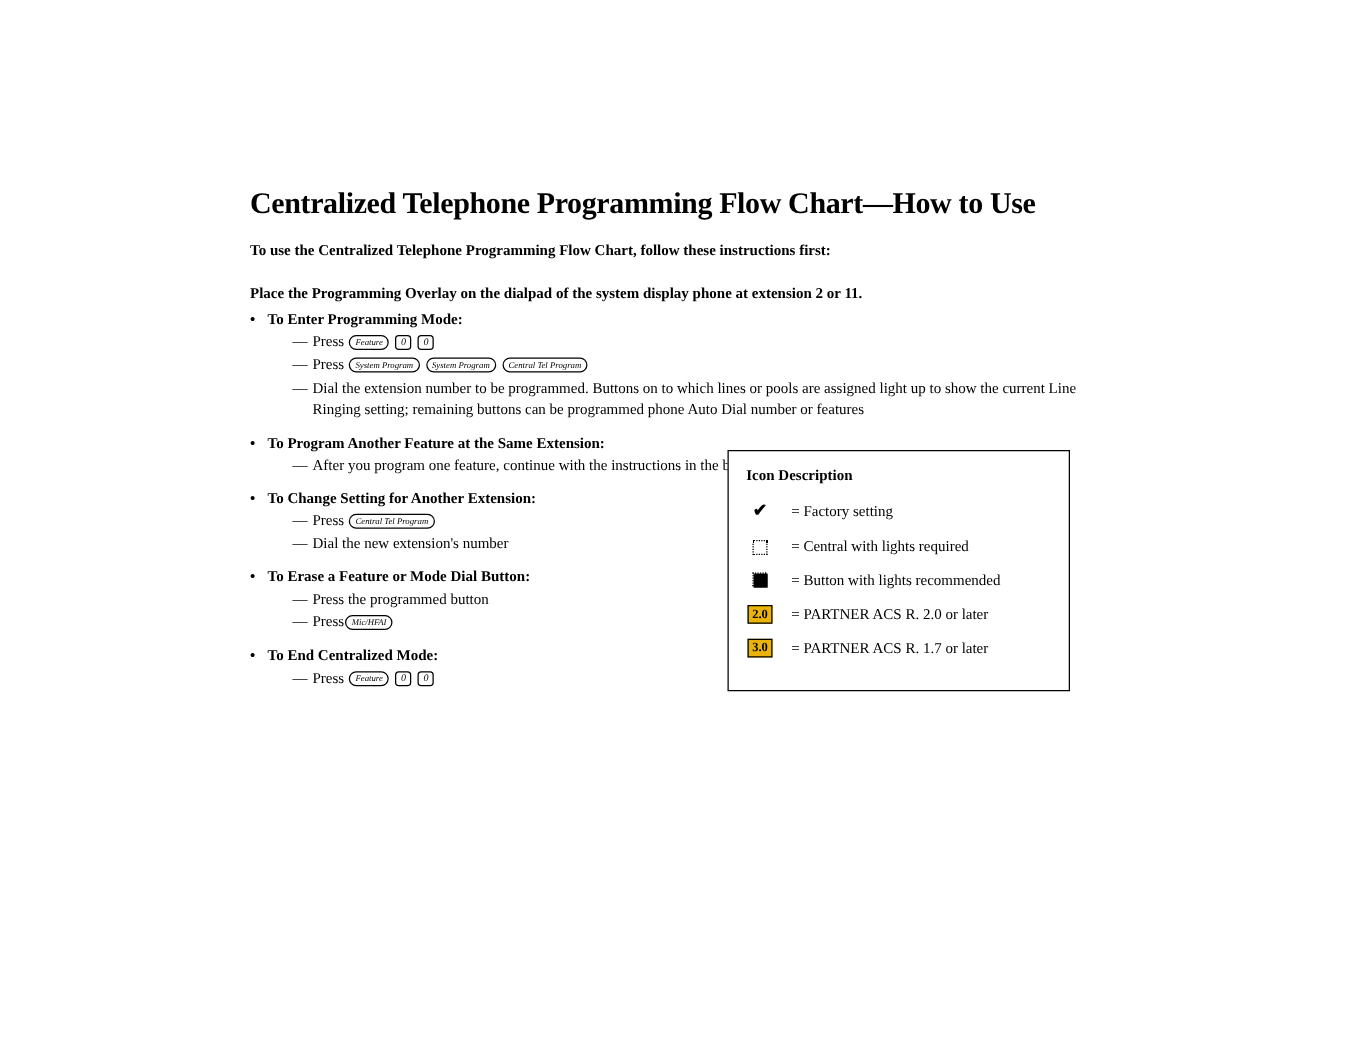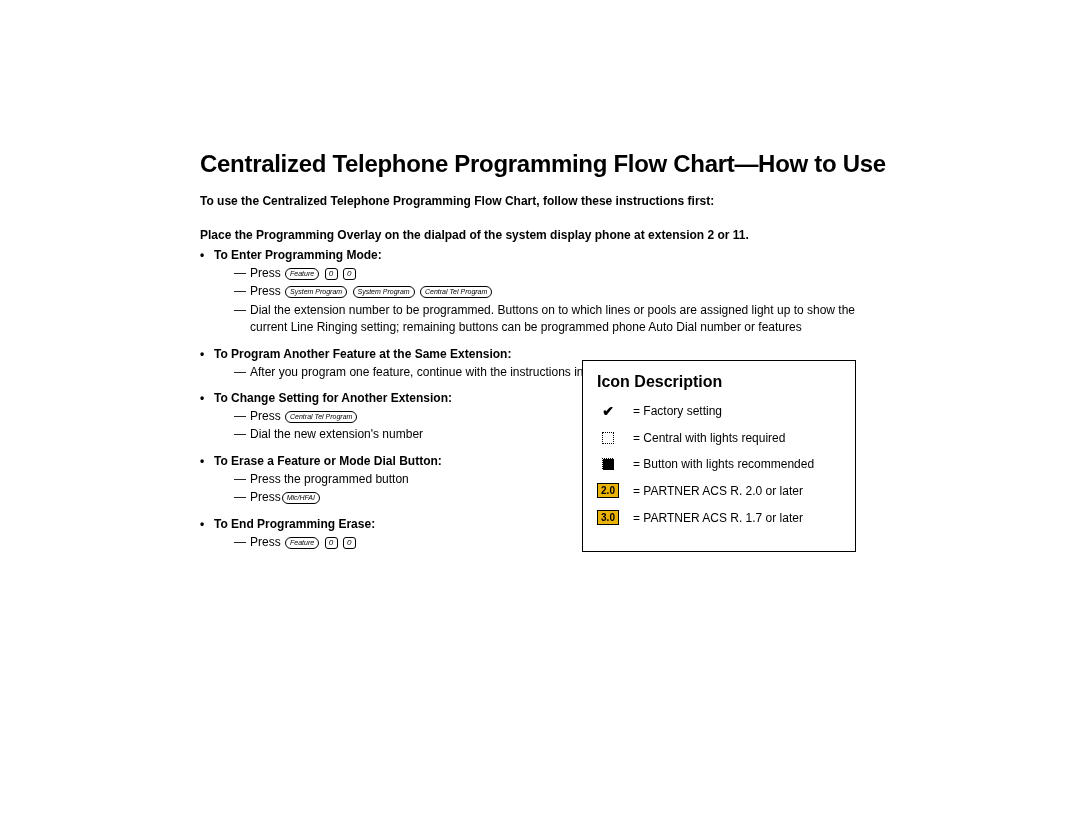--- a/index.html
+++ b/index.html
@@ -7,20 +7,21 @@
     padding: 0;
     width: 1080px;
     height: 834px;
     background: #fff;
     font-family: Arial, Helvetica, sans-serif;
     color: #000;
   }
   .page {
     padding: 150px 41px 0 200px;
     position: relative;
+    font-family: Liberation Serif, serif;
   }
   h1 {
     font-size: 24px;
     font-weight: bold;
     margin: 0 0 14px 0;
     letter-spacing: -0.3px;
   }
   .intro {
     font-size: 12px;
     font-weight: bold;
@@ -99,21 +100,21 @@
   .icon-box {
     border: 1px solid #000;
     padding: 12px 14px 14px 14px;
     width: 244px;
     position: absolute;
     left: 582px;
     top: 360px;
     background: #fff;
   }
   .icon-title {
-    font-size: 16px;
+    font-size: 12px;
     font-weight: bold;
     margin-bottom: 10px;
   }
   .icon-row {
     display: flex;
     align-items: center;
     font-size: 12px;
     margin: 12px 0;
     gap: 14px;
   }
@@ -201,21 +202,21 @@
     </ul>
 
     <div class="bullet-row left-limit">To Erase a Feature or Mode Dial Button:</div>
     <ul class="sub-list left-limit">
       <li class="sub-row">Press the programmed button</li>
       <li class="sub-row">
         <span>Press</span><span class="keycap">Mic/HFAI</span>
       </li>
     </ul>
 
-    <div class="bullet-row left-limit">To End Programming Erase:</div>
+    <div class="bullet-row left-limit">To End Centralized Mode:</div>
     <ul class="sub-list left-limit">
       <li class="sub-row">
         <span>Press</span>
         <span class="keycap">Feature</span>
         <span class="smallcap">0</span>
         <span class="smallcap">0</span>
       </li>
     </ul>
 
   </div>

